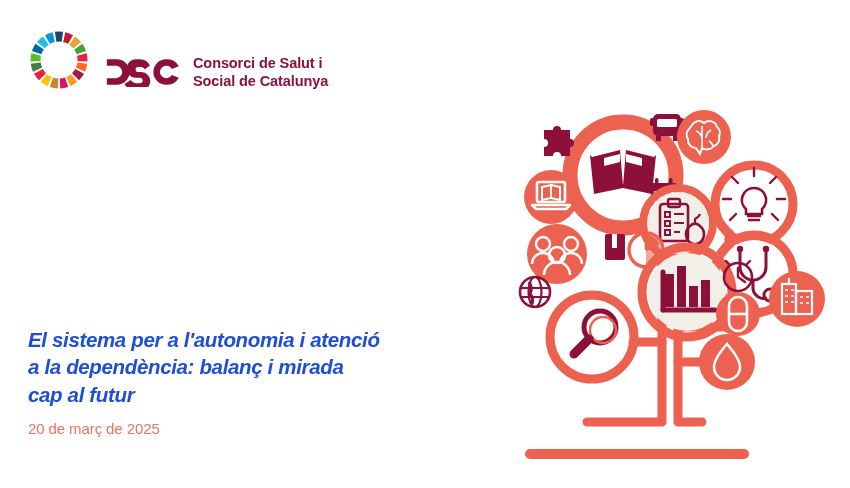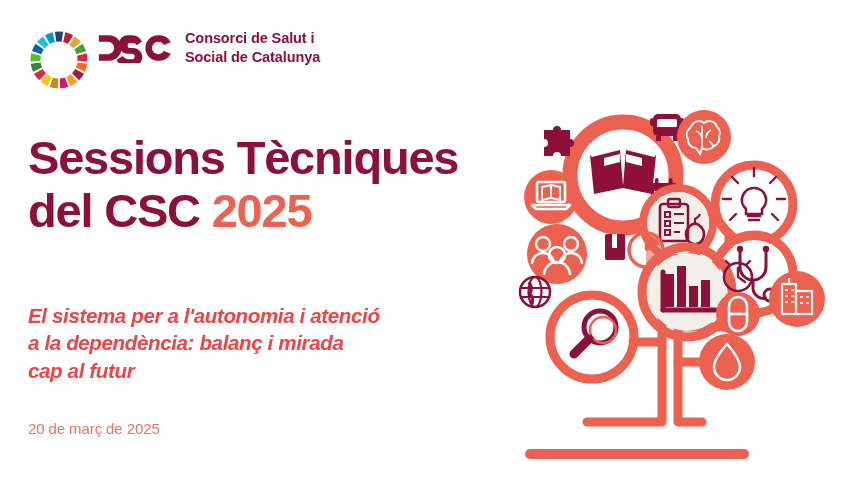--- a/index.html
+++ b/index.html
@@ -7,21 +7,21 @@
   body { font-family:"Liberation Sans", sans-serif; position:relative; }
 
   #slide {
     position:absolute; left:0; top:0; width:850px; height:488px;
     background:#ffffff; overflow:hidden;
   }
 
   
   #logo-bar {
     position:absolute; left:28px; top:29px;
-    display:flex; align-items:flex-start; gap:6px;
+    display:flex; align-items:flex-end; gap:14px;
   }
   #sdg-wheel { width:62px; height:62px; display:block; }
   #csc-mark  { width:78px; height:30px; display:block; }
   #logo-text {
     font-size:14.5px; font-weight:bold; color:#8c1039;
     line-height:1.28; letter-spacing:-0.1px; white-space:pre-line;
   }
   #logo-lockup { display:flex; align-items:center; gap:11px; }
 
   
@@ -29,23 +29,23 @@
     position:absolute; left:28px; top:132px; width:470px;
   }
   #title-line1, #title-line2 {
     font-size:47px; font-weight:bold; color:#8c1039;
     line-height:1.12; letter-spacing:-1.2px; white-space:nowrap;
   }
   #title-year { color:#ec6150; }
 
   
   #subtitle {
-    position:absolute; left:28px; top:302px; width:480px;
+    position:absolute; left:28px; top:326px; width:480px;
     font-size:20.5px; font-weight:bold; font-style:italic;
-    color:#ef4444; line-height:1.33; letter-spacing:-0.35px;
+    color:#1d4ed8; line-height:1.33; letter-spacing:-0.35px;
     white-space:pre-line;
   }
 
   
   #date {
     position:absolute; left:28px; top:420px;
     font-size:15px; color:#ef7263; letter-spacing:-0.1px;
   }
 
   
@@ -130,24 +130,20 @@
           <path d="M118 22 a30 30 0 0 0 -26 -16 h-9 a24 24 0 0 0 -3 48 h12 a7 7 0 0 1 0 14 h-11 a16 16 0 0 1 -13 -8 l-16 10 a33 33 0 0 0 29 17 h13 a24 24 0 0 0 2 -48 h-11 a7 7 0 0 1 0 -13 h8 a14 14 0 0 1 12 6 Z" fill="#8c1039"></path>
 
           <path d="M193 24 a34 34 0 0 0 -29 -18 h-4 a33 33 0 0 0 0 66 h4 a34 34 0 0 0 29 -18 l-18 -7 a16 16 0 0 1 -13 8 h-2 a16 16 0 0 1 0 -32 h2 a16 16 0 0 1 13 8 Z" fill="#8c1039"></path>
         </svg>
       </span>
       <div id="logo-text">Consorci de Salut i
 Social de Catalunya</div>
     </div>
   </div>
 
-  <div id="title-block">
-    <div id="title-line1">Sessions Tècniques</div>
-    <div id="title-line2"><span>del CSC </span><span id="title-year">2025</span></div>
-  </div>
 
   <div id="subtitle">El sistema per a l'autonomia i atenció
 a la dependència: balanç i mirada
 cap al futur</div>
 
   <div id="date">20 de març de 2025</div>
 
   <div id="artwork">
     <svg viewBox="0 0 338 372" aria-hidden="true">
       <defs>

